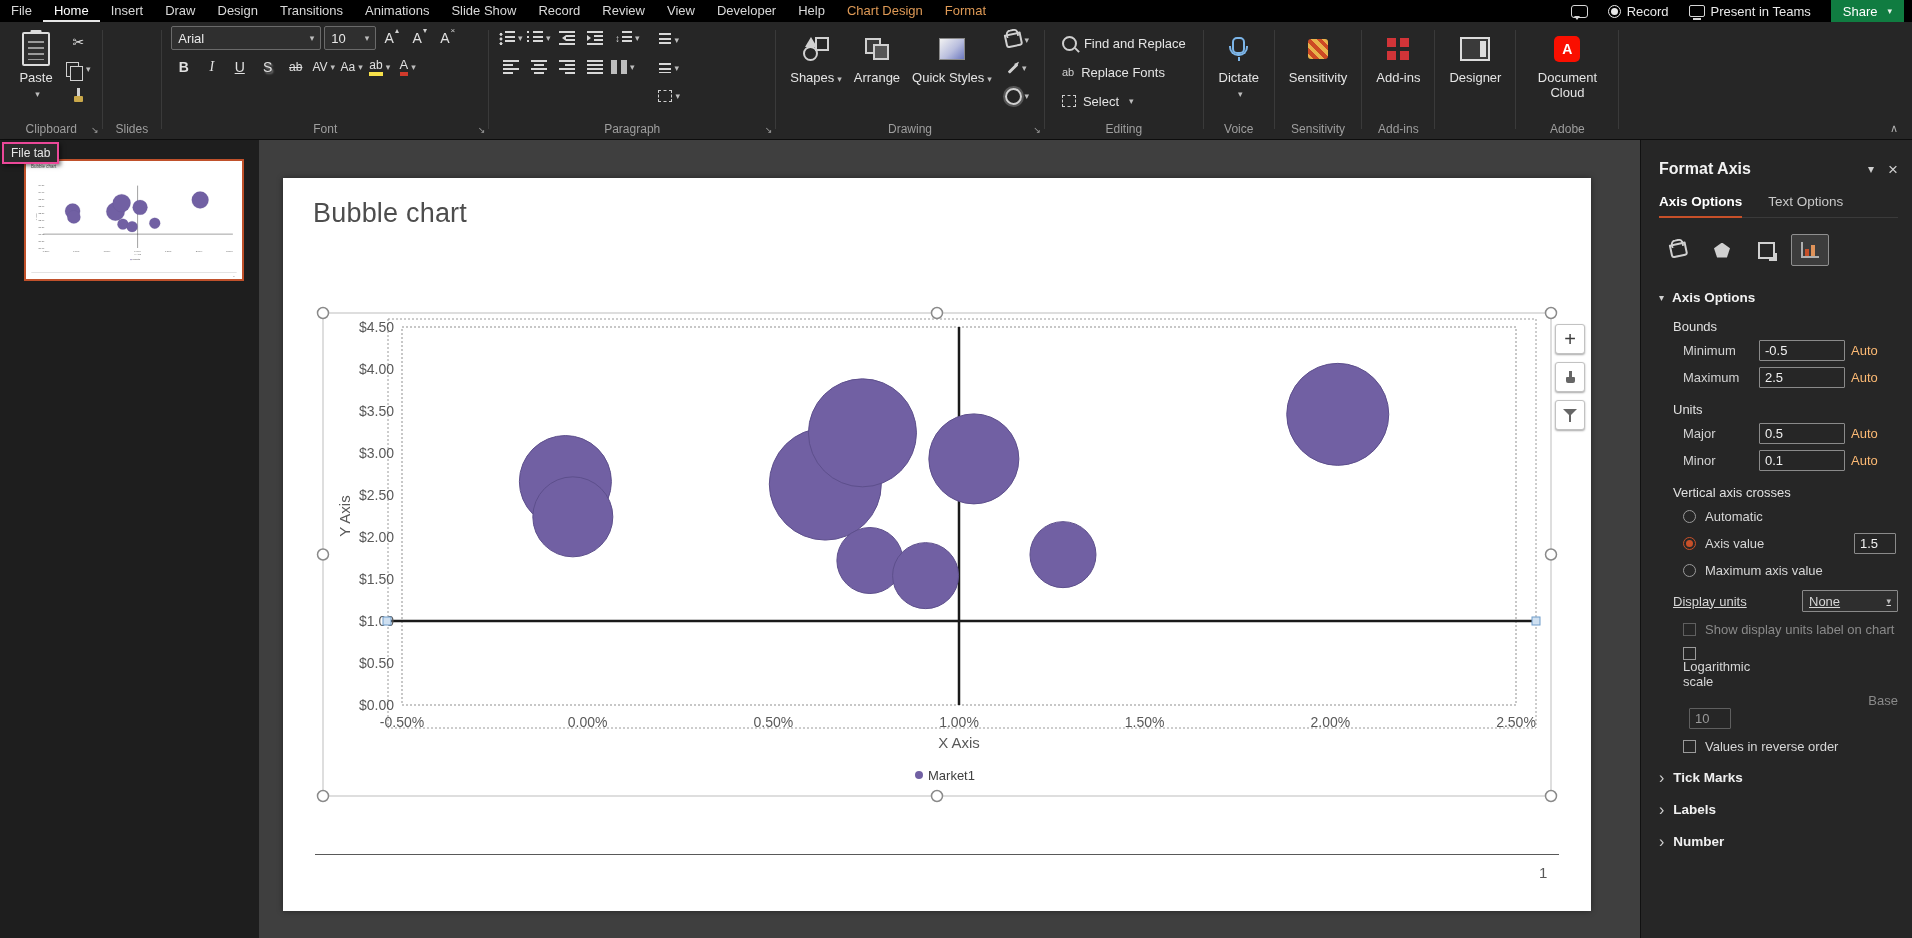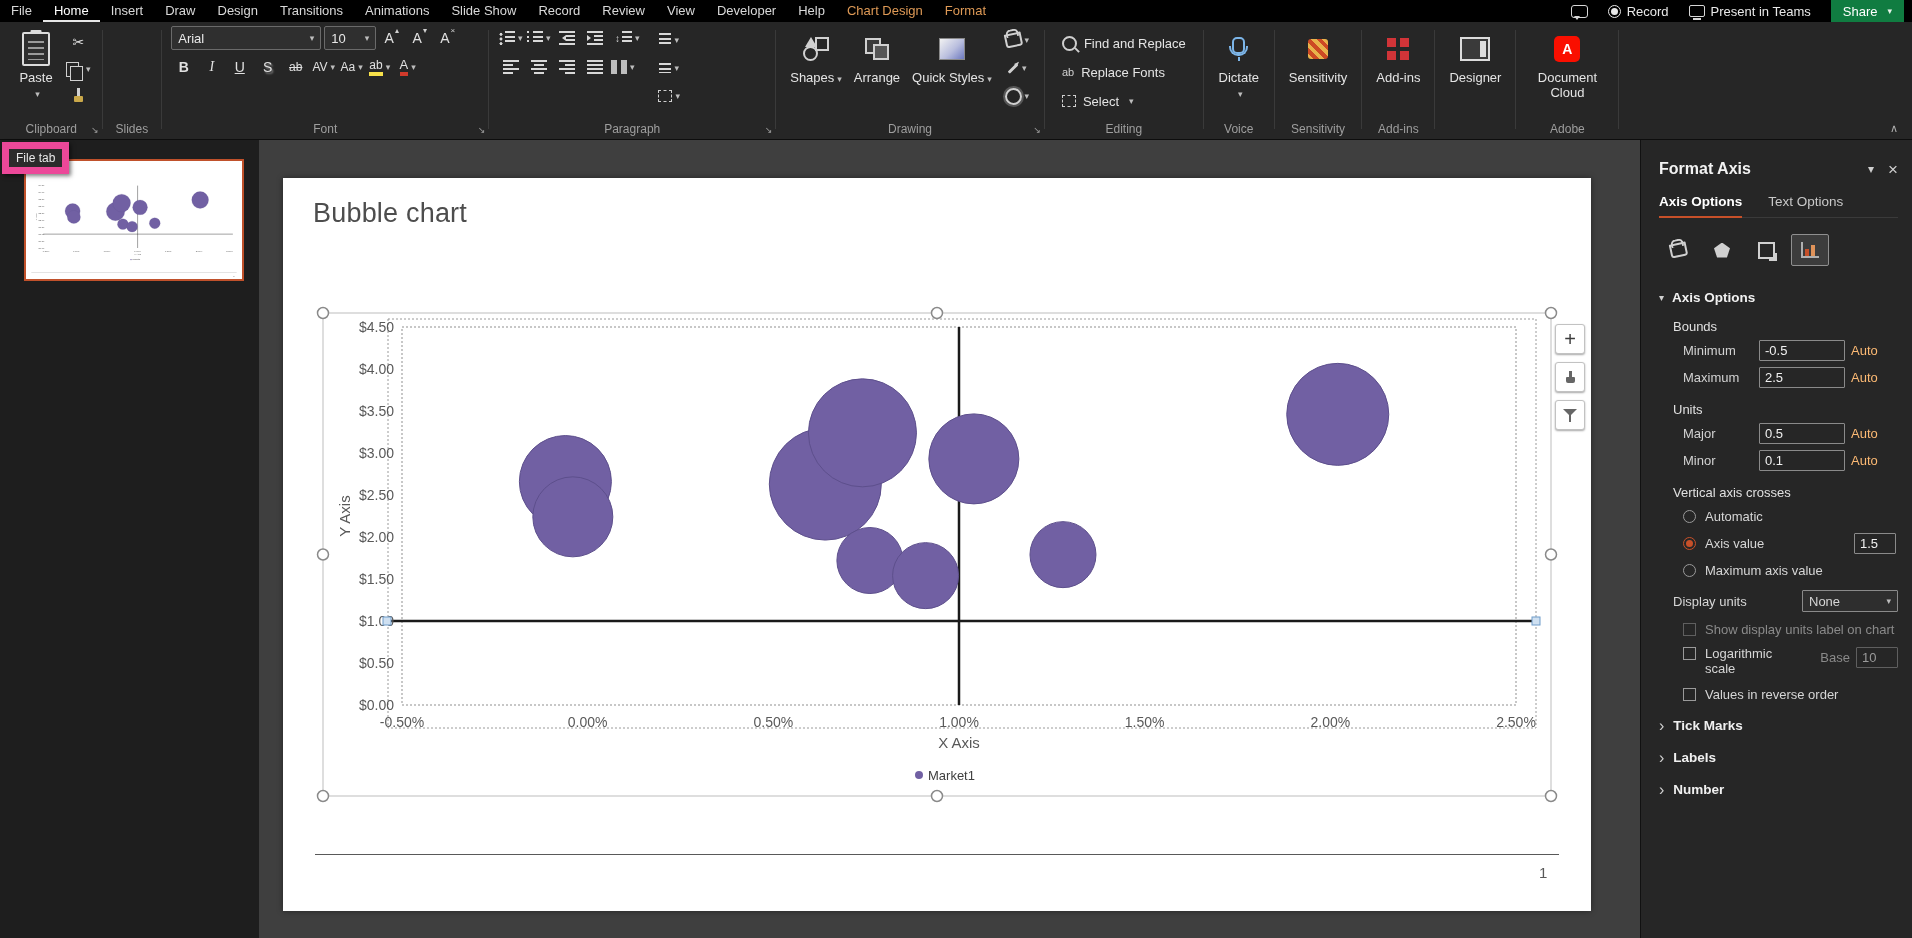--- a/index.html
+++ b/index.html
@@ -152,36 +152,36 @@
   .fp-row{display:flex;align-items:center;margin:6px 0 0 24px;}
   .fp-lbl{width:76px;color:#d2d2d2;flex:none;}
   .fp-input{width:86px;height:21px;background:#262626;border:1px solid #8a8a8a;color:#f0f0f0;font-size:13px;padding:0 5px;font-family:"Liberation Sans",sans-serif;box-sizing:border-box;border-radius:1px;}
   .fp-input.sm{width:42px;}
   .fp-input.dim{border-color:#5f5f5f;color:#9a9a9a;}
   .fp-auto{margin-left:auto;margin-right:18px;color:#fdba74;padding:2px 6px;}
   .fp-radio-row{display:flex;align-items:center;margin:9px 0 0 24px;}
   .rb{width:13px;height:13px;border:1.5px solid #9a9a9a;border-radius:50%;margin-right:9px;flex:none;position:relative;box-sizing:border-box;}
   .rb.checked{border-color:#C75029;}
   .rb.checked::after{content:'';position:absolute;inset:2px;background:#C75029;border-radius:50%;}
-  .fp-row.du{margin-left:14px;margin-top:12px;}
+  .fp-row.du{margin-left:14px;margin-top:12px;text-decoration:underline;}
   .fp-select{margin-left:auto;display:flex;align-items:center;justify-content:space-between;width:96px;height:22px;border:1px solid #8a8a8a;padding:0 6px;background:#2e2e2e;box-sizing:border-box;border-radius:1px;}
   .fp-check-row{display:flex;align-items:center;margin:10px 0 0 24px;}
   .cb{width:13px;height:13px;border:1.5px solid #9a9a9a;margin-right:9px;flex:none;box-sizing:border-box;}
   .fp-check-row.disabled .cb{border-color:#5f5f5f;}
   .fp-check-row.disabled span{color:#8a8a8a;}
   .fp-lbl2.wrap{width:84px;line-height:1.15;}
   .dim{color:#8a8a8a;}
-  .fp-check-row.log{align-items:flex-start;}
+  .fp-check-row.log{align-items:flex-start;flex-direction:column;}
   .fp-check-row.log .fp-input{margin-left:6px;}
   .fp-check-row.log .base-l{margin-left:auto;padding-top:3px;}
   .fp-coll{display:flex;align-items:center;gap:9px;margin-top:16px;font-weight:bold;color:#f0f0f0;font-size:13.5px;}
   .chev-r{font-size:16px;color:#cfcfcf;font-weight:normal;line-height:1;}
 
   
-  #file-tooltip{position:absolute;left:2px;top:142px;background:#2b2b2b;border:7px solid #ec4899;color:#e8e8e8;font-size:12px;padding:2px 7px;box-shadow:2px 2px 4px rgba(0,0,0,.5);z-index:50;}
+  #file-tooltip{position:absolute;left:2px;top:142px;background:#2b2b2b;border:2px solid #ec4899;color:#e8e8e8;font-size:12px;padding:2px 7px;box-shadow:2px 2px 4px rgba(0,0,0,.5);z-index:50;}
 </style>
 </head>
 <body>
 
 <div id="app">
 
   <div id="titlebar">
     <div id="menus">
         <div class="menu-item">File</div>
         <div class="menu-item active">Home</div>

